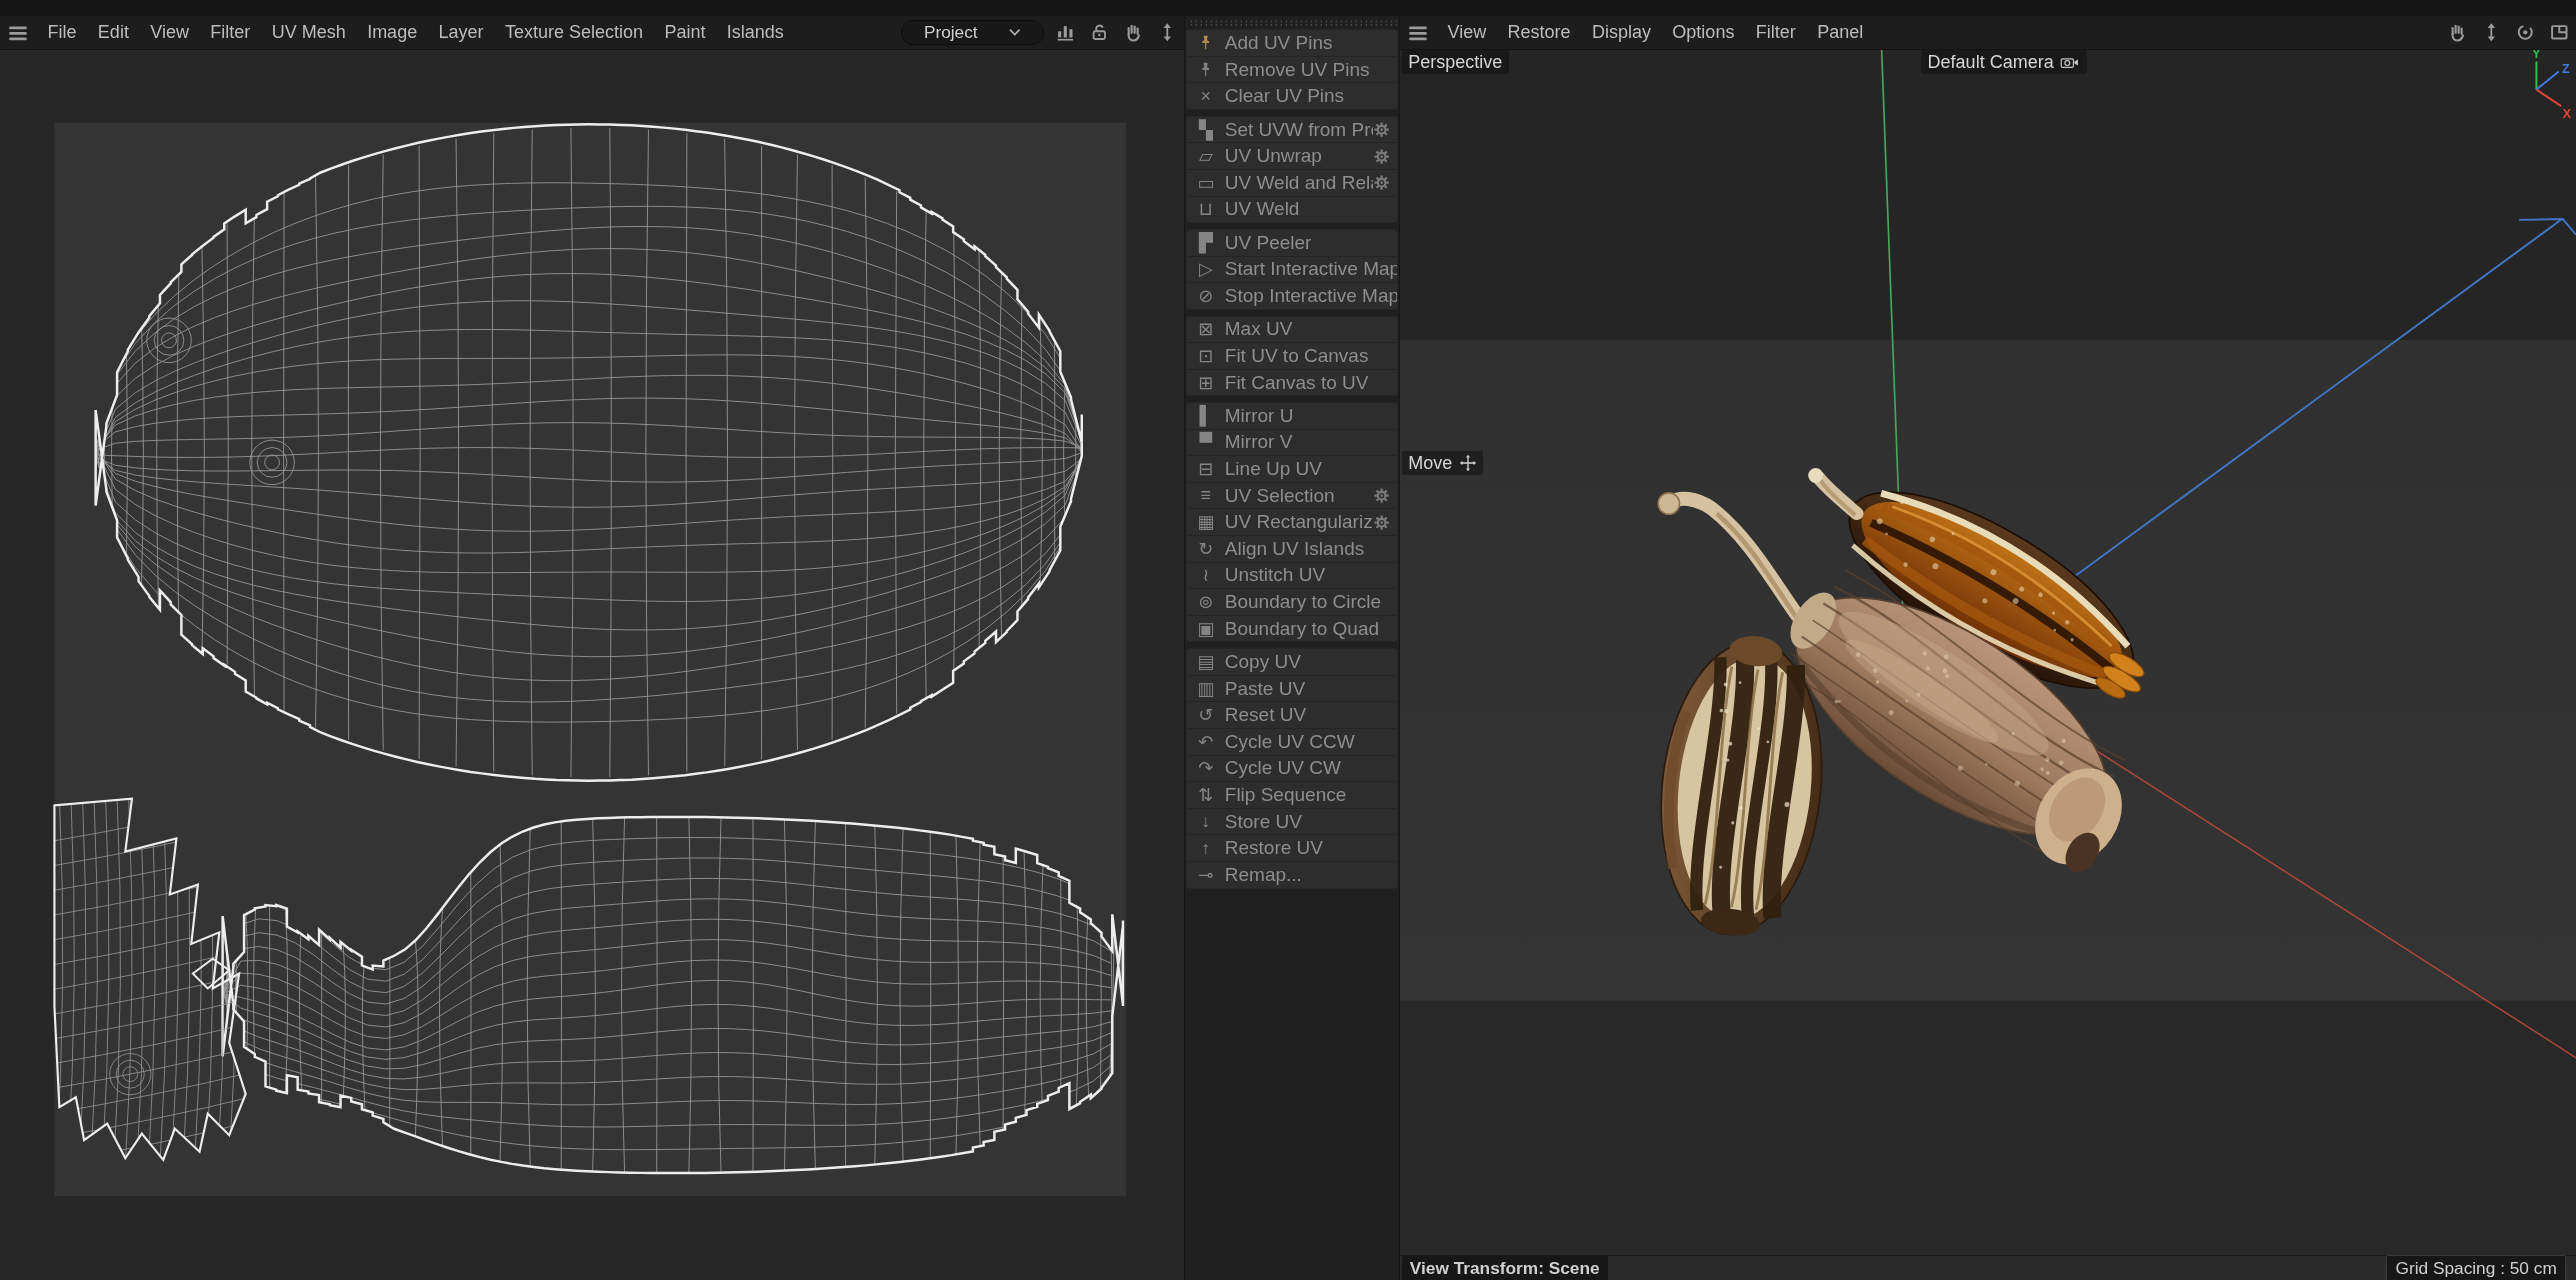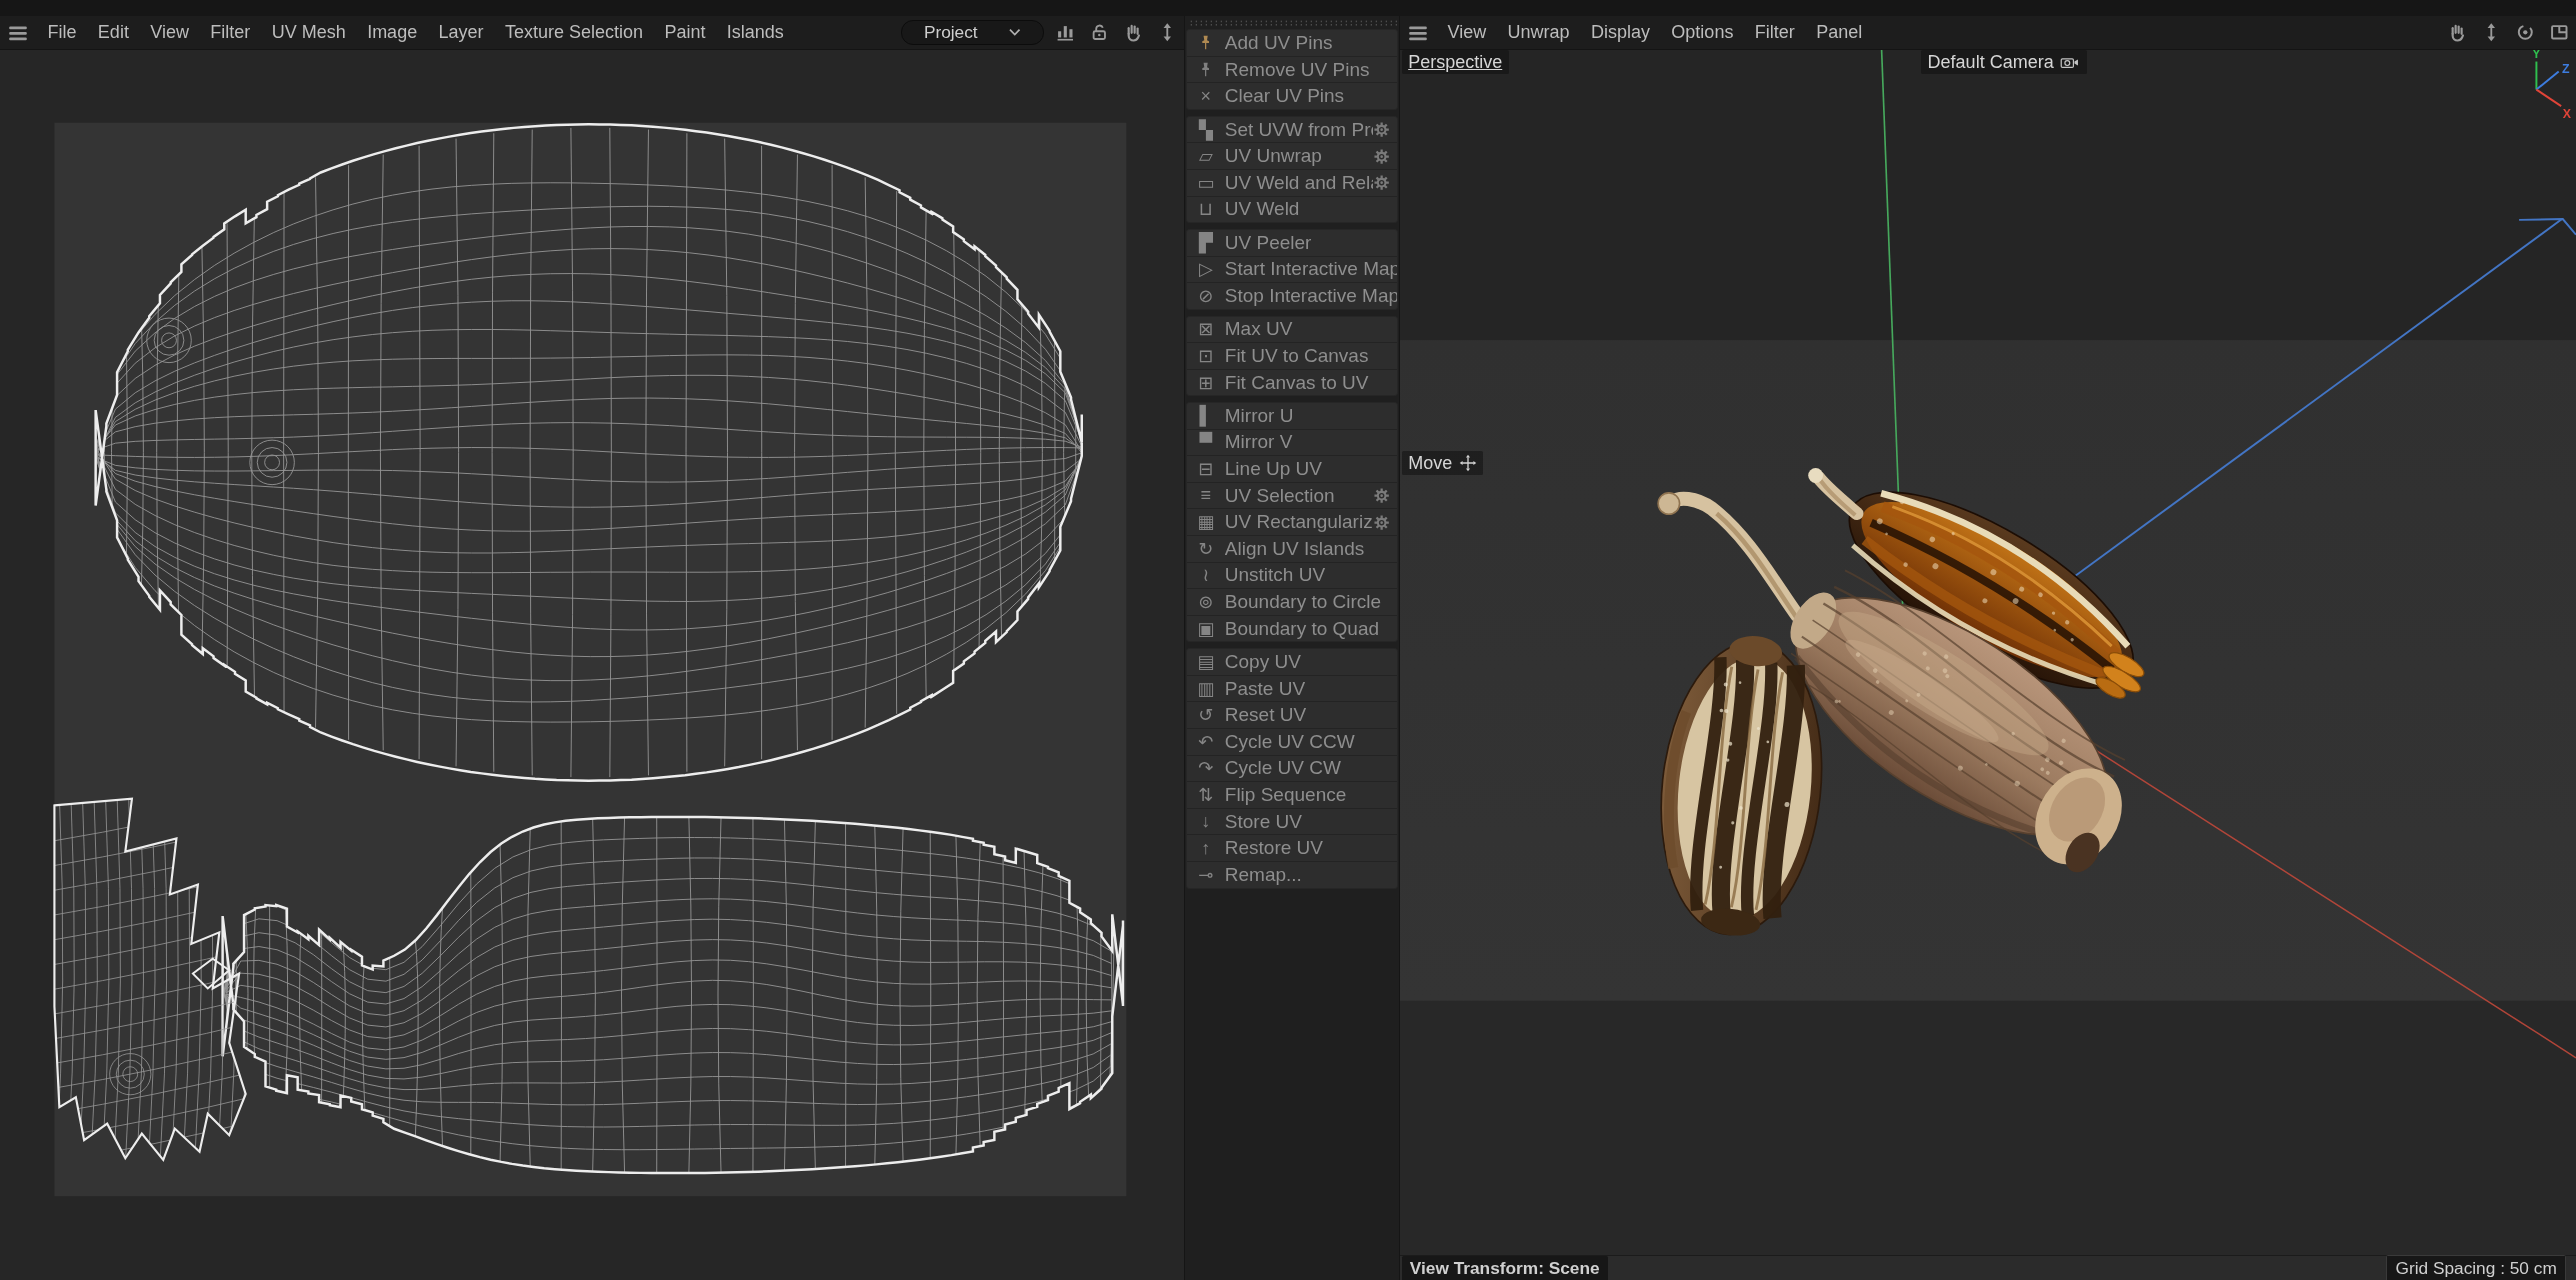--- a/index.html
+++ b/index.html
@@ -559,21 +559,21 @@
         <svg viewBox="0 0 20 20" width="22" height="22">
           <g fill="#9a9a9a">
             <rect x="2" y="4" width="16" height="2.6" rx="1"></rect>
             <rect x="2" y="9" width="16" height="2.6" rx="1"></rect>
             <rect x="2" y="14" width="16" height="2.6" rx="1"></rect>
           </g>
         </svg>
       </span>
     <span id="vp-menu" style="display:flex">
         <span class="menu-item">View</span>
-        <span class="menu-item">Unwrap</span>
+        <span class="menu-item">Restore</span>
         <span class="menu-item">Display</span>
         <span class="menu-item">Options</span>
         <span class="menu-item">Filter</span>
         <span class="menu-item">Panel</span>
       </span>
     <span class="spacer"></span>
     <span class="tb-icon">
         <svg viewBox="0 0 20 20" width="20.6" height="20.6">
           <g fill="none" stroke="#9a9a9a" stroke-width="2.1" stroke-linecap="round">
             <path d="M5.5 11.5V6"></path>
@@ -750,21 +750,21 @@
           <g font-family="Liberation Sans, DejaVu Sans, sans-serif" font-size="15" font-weight="bold">
             <line x1="3076" y1="88" x2="3076" y2="54" stroke="#2fbf4e" stroke-width="2.4"></line>
             <text x="3071" y="50" fill="#2fbf4e">Y</text>
             <line x1="3076" y1="88" x2="3103" y2="66" stroke="#3d7de0" stroke-width="2.4"></line>
             <text x="3107" y="68" fill="#3d7de0">Z</text>
             <line x1="3076" y1="88" x2="3106" y2="108" stroke="#e04438" stroke-width="2.4"></line>
             <text x="3108" y="122" fill="#e04438">X</text>
           </g>
         </svg>
       </div>
-    <div class="vp-label" style="left: 1.6px; top: 0px; z-index: 2; text-decoration: underline;">
+    <div class="vp-label" style="left: 1.6px; top: 0px; z-index: 2;">
       <span>Perspective</span>
     </div>
     <div class="vp-label" style="left: 521px; top: 0px; z-index: 2;">
       <span>Default Camera</span>
       <span>
           <svg viewBox="0 0 24 16" width="20" height="13">
             <g fill="none" stroke="#c4c4c4" stroke-width="1.5">
               <rect x="1.2" y="3.5" width="15" height="10.5" rx="1.5"></rect>
               <circle cx="8.7" cy="8.7" r="3"></circle>
               <path d="M17.5 6.8l4.3-2.4v7.2l-4.3-2.4z" fill="#c4c4c4" stroke="none"></path>

